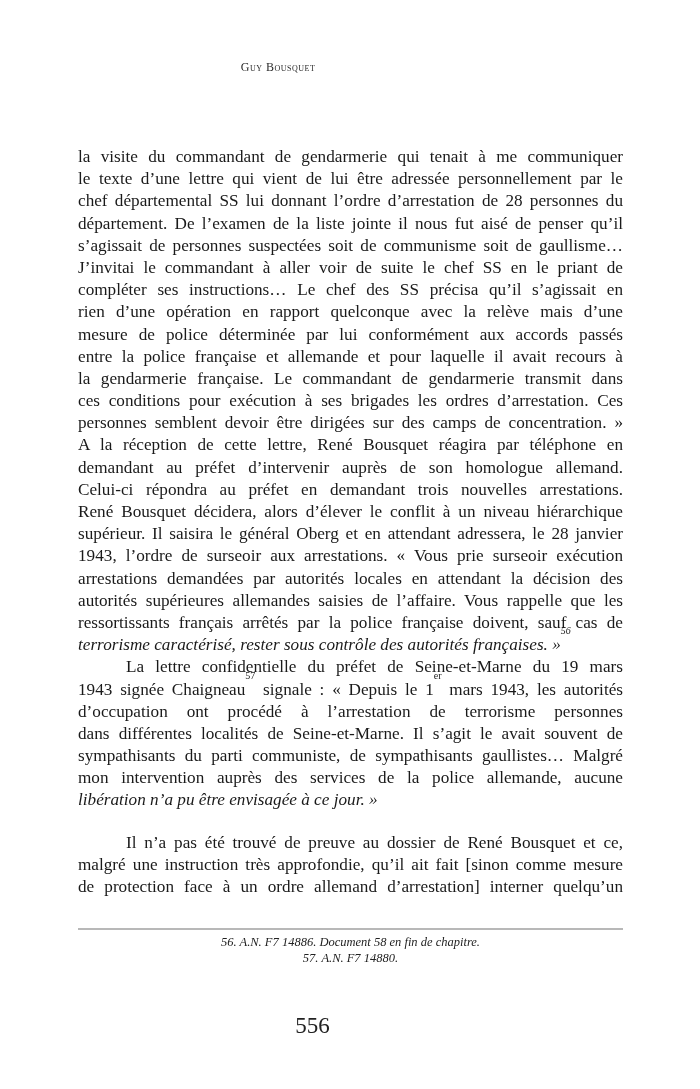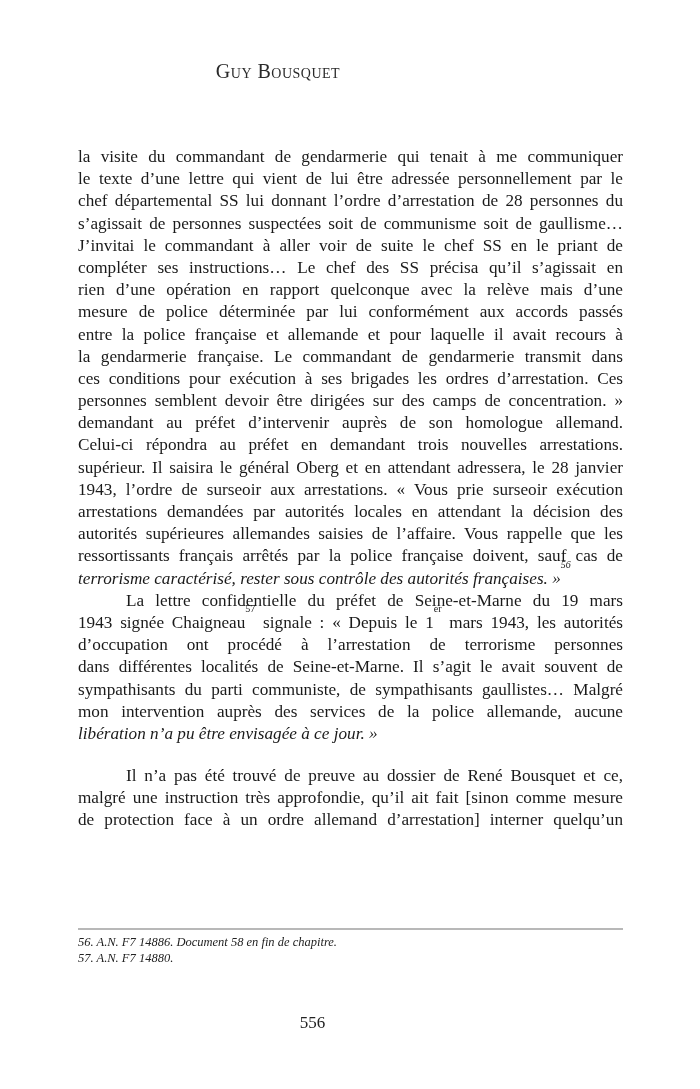--- a/index.html
+++ b/index.html
@@ -14,21 +14,21 @@
       overflow: hidden;
       font-family: "Liberation Serif", "DejaVu Serif", serif;
       color: #1a1a1a;
     }
     .running-head {
       position: absolute;
       top: 60px;
       left: 0;
       width: 556px;
       text-align: center;
-      font-size: 20px;
+      font-size: 12px;
       font-variant: small-caps;
       letter-spacing: 0.5px;
       color: #2a2a2a;
     }
     .body-text {
       position: absolute;
       top: 146px;
       left: 78px;
       width: 545px;
       font-size: 17.2px;
@@ -70,53 +70,56 @@
     .footnotes {
       position: absolute;
       top: 934px;
       left: 78px;
       width: 545px;
       font-size: 12.5px;
       font-style: italic;
       line-height: 16px;
       color: #222;
     }
-    .fn-line { display: block; }
+    .fn-line { display: block; text-align: center; }
     .page-number {
       position: absolute;
       top: 1013px;
       left: 0;
       width: 625px;
       text-align: center;
-      font-size: 17px;
+      font-size: 23px;
       color: #222;
     }
   </style>
 </head>
 <body>
 
 <div class="running-head">Guy Bousquet</div>
 
 <div class="body-text">
 
   <div>
     <span class="line">la visite du commandant de gendarmerie qui tenait à me communiquer</span>
     <span class="line">le texte d’une lettre qui vient de lui être adressée personnellement par le</span>
     <span class="line">chef départemental SS lui donnant l’ordre d’arrestation de 28 personnes du</span>
+    <span class="line">département. De l’examen de la liste jointe il nous fut aisé de penser qu’il</span>
     <span class="line">s’agissait de personnes suspectées soit de communisme soit de gaullisme…</span>
     <span class="line">J’invitai le commandant à aller voir de suite le chef SS en le priant de</span>
     <span class="line">compléter ses instructions… Le chef des SS précisa qu’il s’agissait en</span>
     <span class="line">rien d’une opération en rapport quelconque avec la relève mais d’une</span>
     <span class="line">mesure de police déterminée par lui conformément aux accords passés</span>
     <span class="line">entre la police française et allemande et pour laquelle il avait recours à</span>
     <span class="line">la gendarmerie française. Le commandant de gendarmerie transmit dans</span>
     <span class="line">ces conditions pour exécution à ses brigades les ordres d’arrestation. Ces</span>
     <span class="line">personnes semblent devoir être dirigées sur des camps de concentration. »</span>
+    <span class="line">A la réception de cette lettre, René Bousquet réagira par téléphone en</span>
     <span class="line">demandant au préfet d’intervenir auprès de son homologue allemand.</span>
     <span class="line">Celui-ci répondra au préfet en demandant trois nouvelles arrestations.</span>
+    <span class="line">René Bousquet décidera, alors d’élever le conflit à un niveau hiérarchique</span>
     <span class="line">supérieur. Il saisira le général Oberg et en attendant adressera, le 28 janvier</span>
     <span class="line">1943, l’ordre de surseoir aux arrestations. « Vous prie surseoir exécution</span>
     <span class="line">arrestations demandées par autorités locales en attendant la décision des</span>
     <span class="line">autorités supérieures allemandes saisies de l’affaire. Vous rappelle que les</span>
     <span class="line">ressortissants français arrêtés par la police française doivent, sauf cas de</span>
     <span class="line last"><span>terrorisme caractérisé, rester sous contrôle des autorités françaises. »</span><sup>56</sup></span>
   </div>
 
   <div>
     <span class="line indent">La lettre confidentielle du préfet de Seine-et-Marne du 19 mars</span>

